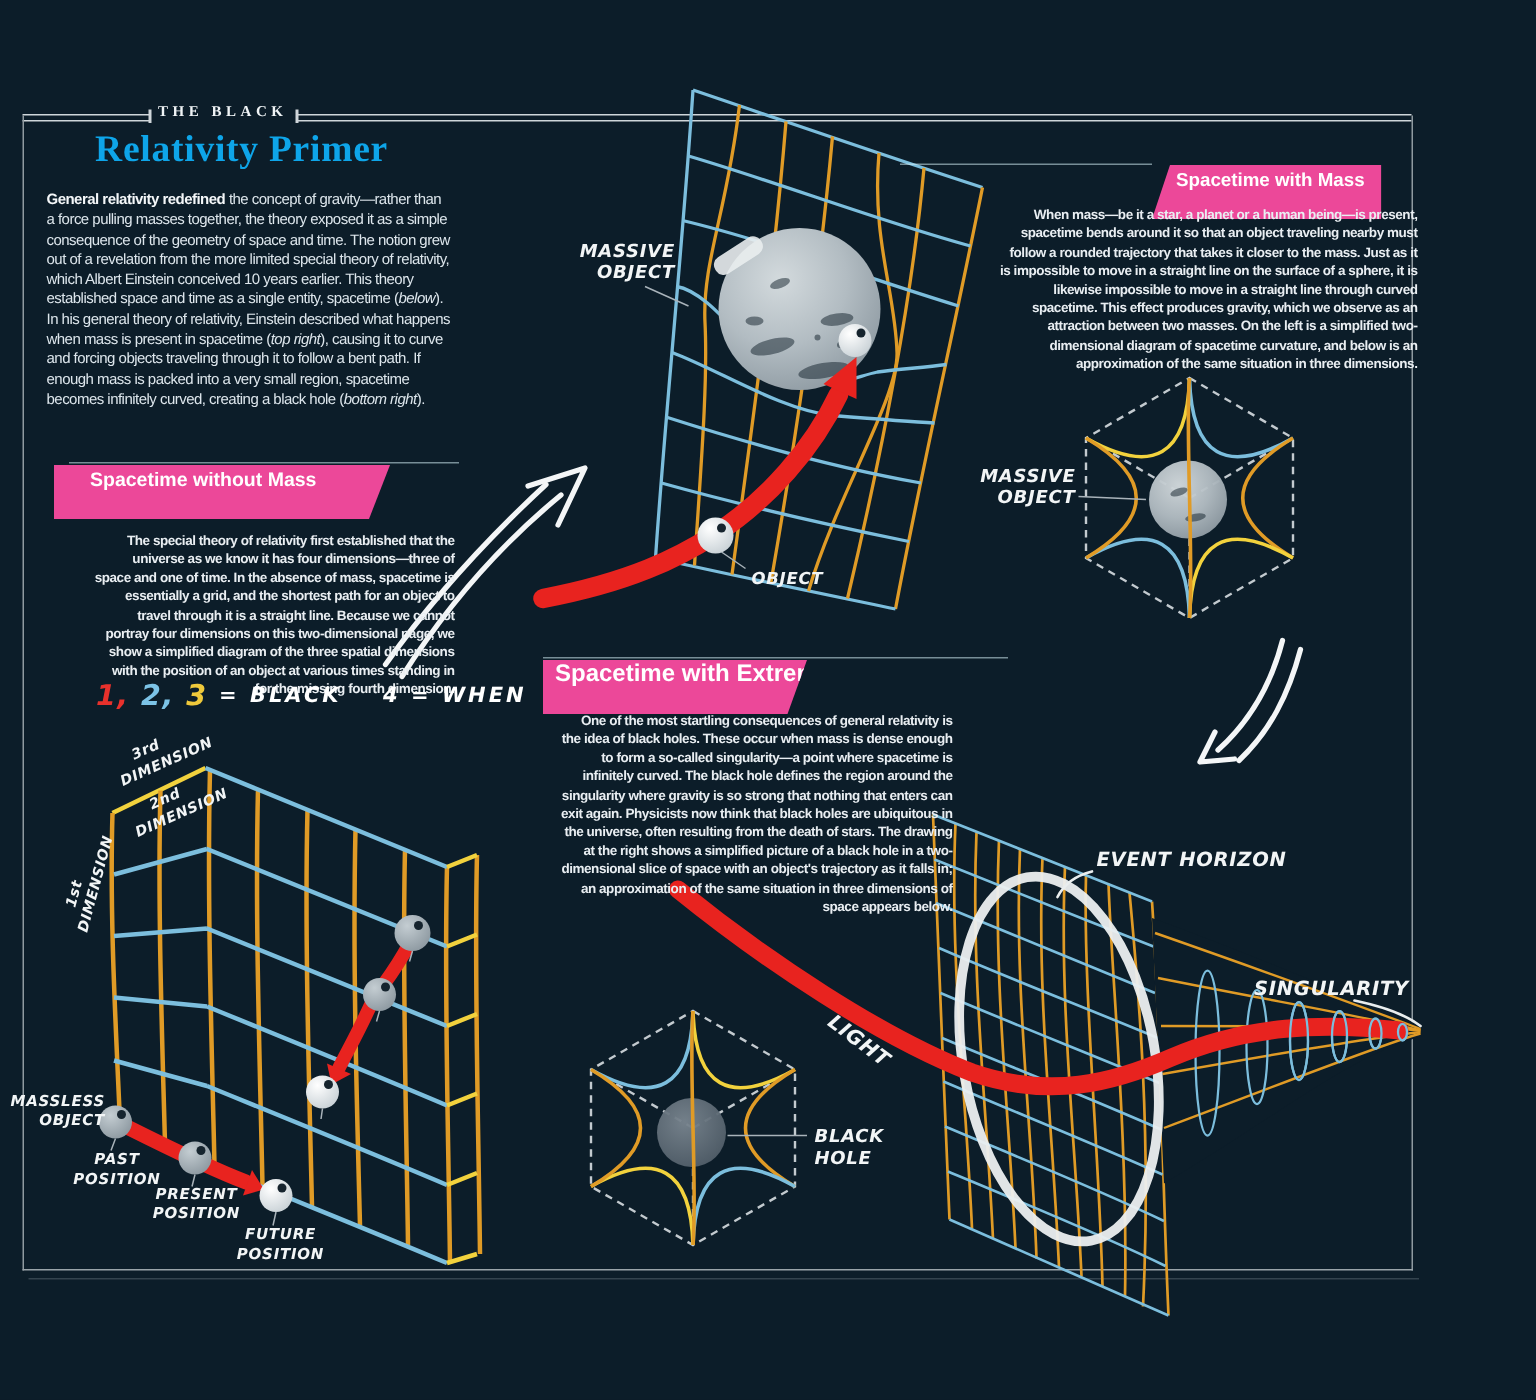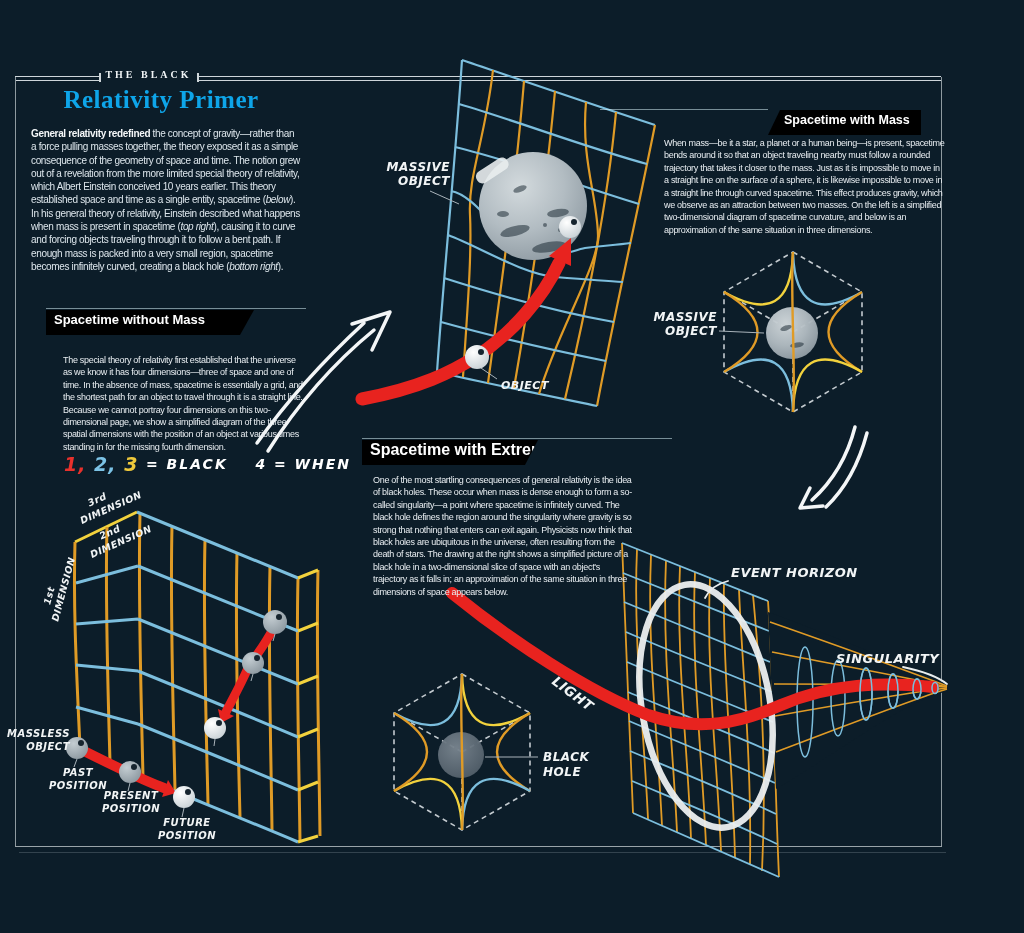--- a/index.html
+++ b/index.html
@@ -16,28 +16,28 @@
           font-family:"Liberation Serif",serif;font-weight:bold;font-size:10px;
           letter-spacing:3px;color:#f0f4f6;}
   .title{position:absolute;left:35px;top:86px;width:252px;text-align:center;
          font-family:"Liberation Serif",serif;font-weight:bold;font-size:25px;
          letter-spacing:.5px;color:#0ea5e9;}
   
   .intro{position:absolute;left:31px;top:127px;width:270px;font-size:10px;line-height:13.3px;
          letter-spacing:-0.35px;color:#dde6ec;margin:0;}
   .intro strong{color:#f4f7f9;margin-top:20px;}
   .secbody{position:absolute;font-size:9px;line-height:12.4px;letter-spacing:-0.3px;
-           font-weight:normal;color:#e9eef2;margin:0;}
+           font-weight:bold;color:#e9eef2;margin:0;text-align:right;}
   .sec1{left:63px;top:354px;width:240px;}
   .sec2{left:664px;top:137px;width:281px;}
   .sec3{left:373px;top:474px;width:262px;}
   
-  .banner{position:absolute;background:#000000;color:#ffffff;font-weight:bold;
-          height:25px;line-height:20px;white-space:nowrap;}
-  .banner1{left:46px;top:310px;width:200px;padding-left:8px;font-size:13px;
+  .banner{position:absolute;background:#ec4899;color:#ffffff;font-weight:bold;
+          height:36px;line-height:20px;white-space:nowrap;}
+  .banner1{left:36px;top:310px;width:200px;padding-left:24px;font-size:13px;
            clip-path:polygon(0 0,100% 0,calc(100% - 14px) 100%,0 100%);}
   .banner2{left:768px;top:110px;width:137px;padding-left:16px;font-size:12.5px;
            clip-path:polygon(12px 0,100% 0,100% 100%,0 100%);}
   .banner3{left:362px;top:440px;width:168px;padding-left:8px;font-size:16px;
            clip-path:polygon(0 0,100% 0,calc(100% - 13px) 100%,0 100%);}
   .hairline{position:absolute;height:1px;background:rgba(210,235,242,.55);}
   
   .formula{position:absolute;left:64px;top:453px;font-family:"DejaVu Sans",sans-serif;
            font-weight:bold;font-style:italic;font-size:19px;letter-spacing:1px;color:#fff;}
   .formula .eq{font-size:14px;letter-spacing:2px;vertical-align:2px;}

